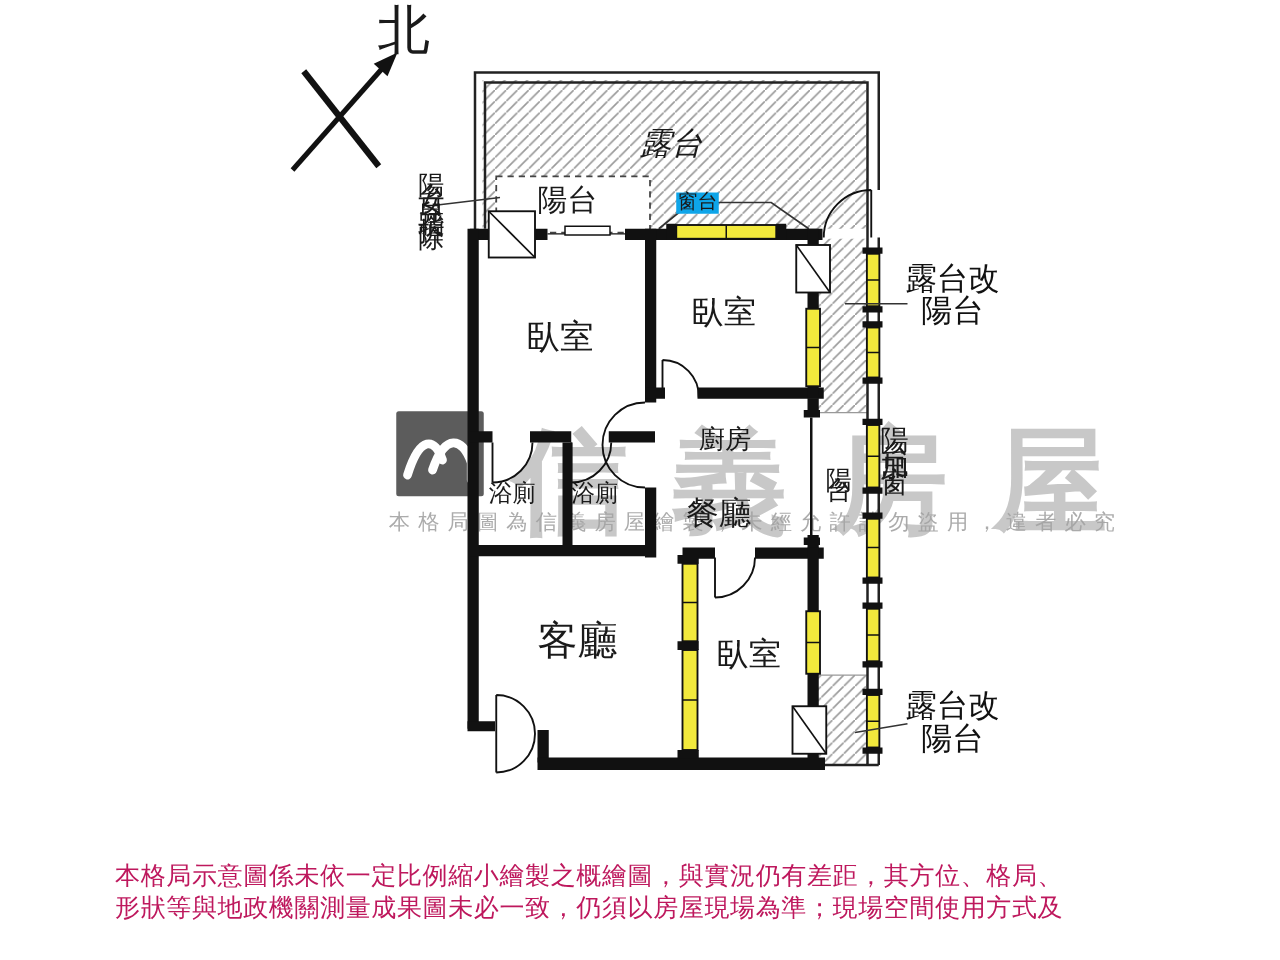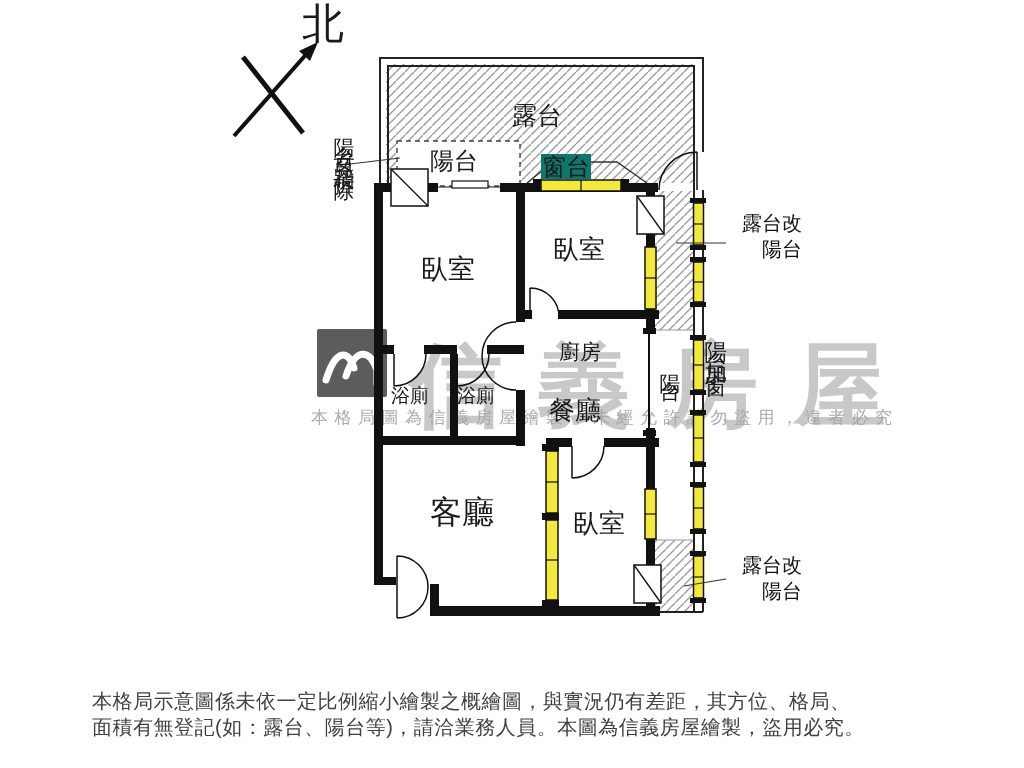--- a/index.html
+++ b/index.html
@@ -5,23 +5,23 @@
   html,body{margin:0;padding:0;background:#fff;}
   #stage{position:relative;width:1024px;height:768px;background:#fff;overflow:hidden;
          font-family:"Liberation Sans","DejaVu Sans",sans-serif;color:#111;}
   .abs{position:absolute;}
   .lbl{position:absolute;z-index:3;white-space:nowrap;color:#1a1a1a;line-height:1.05;}
   .vtext{writing-mode:vertical-rl;text-orientation:upright;white-space:normal;}
   #plan-svg{position:absolute;left:0;top:0;z-index:2;}
   #wm-brand{position:absolute;z-index:1;font-weight:bold;color:rgba(150,150,150,.52);}
   #wm-notice{position:absolute;z-index:1;color:rgba(162,162,162,.9);}
   #wm-logo{position:absolute;z-index:1;opacity:.85;}
-  .rt-note{position:absolute;z-index:3;width:80px;text-align:right;font-size:20px;line-height:26px;}
+  .rt-note{position:absolute;z-index:3;width:80px;text-align:center;font-size:25px;line-height:26px;}
   #disclaimer{position:absolute;left:92px;top:688px;z-index:3;font-size:20px;line-height:26px;
-              letter-spacing:.5px;color:#404040;}
+              letter-spacing:.5px;color:#be185d;}
 </style>
 </head>
 <body>
 
 <div id="stage">
 
   <div id="wm-brand" class="abs" style="left:410px;top:324px;font-size:92px;letter-spacing:36px;">信義房屋</div>
   <div id="wm-notice" class="abs" style="left:311px;top:406px;font-size:17px;letter-spacing:6.5px;">本格局圖為信義房屋繪製，未經允許請勿盜用，違者必究</div>
   <svg id="wm-logo" width="72" height="70" style="left:316px;top:328px;">
     <rect x="1" y="1" width="70" height="68" rx="2" fill="#404040"></rect>
@@ -160,23 +160,23 @@
     </g>
 
     <g>
       <line x1="234" y1="136" x2="310" y2="50" stroke="#111" stroke-width="4"></line>
       <line x1="243" y1="57" x2="303" y2="133" stroke="#111" stroke-width="5"></line>
       <polygon points="318,42 310,61 299,51" fill="#111"></polygon>
     </g>
   </svg>
 
   <div class="lbl" style="left:302px;top:2px;font-size:42px;">北</div>
-  <div class="lbl" style="left:512px;top:102px;font-size:25px;">露台</div>
+  <div class="lbl" style="left:512px;top:102px;font-size:25px;font-style:italic;">露台</div>
   <div class="lbl" style="left:430px;top:148px;font-size:24px;">陽台</div>
-  <div class="lbl" style="left:541px;top:154px;font-size:24px;background:#0f766e;padding:0 1px;">窗台</div>
+  <div class="lbl" style="left:541px;top:154px;font-size:16px;background:#0ea5e9;padding:0 1px;">窗台</div>
   <div class="lbl" style="left:421px;top:255px;font-size:27px;">臥室</div>
   <div class="lbl" style="left:553px;top:236px;font-size:26px;">臥室</div>
   <div class="lbl" style="left:559px;top:343px;font-size:21px;font-family:Liberation Mono, monospace;">廚房</div>
   <div class="lbl" style="left:549px;top:397px;font-size:26px;">餐廳</div>
   <div class="lbl" style="left:391px;top:386px;font-size:19px;">浴廁</div>
   <div class="lbl" style="left:457px;top:386px;font-size:19px;">浴廁</div>
   <div class="lbl" style="left:430px;top:496px;font-size:32px;">客廳</div>
   <div class="lbl" style="left:573px;top:510px;font-size:26px;">臥室</div>
   <div class="lbl vtext" style="left:659px;top:358px;font-size:21px;letter-spacing:6px;">陽台</div>
 
@@ -189,16 +189,16 @@
 
   <div class="lbl vtext" style="left:704px;top:324px;font-size:23px;letter-spacing:10px;">陽台加窗</div>
 
   <div class="rt-note" style="left:722px;top:552px;">
     <div>露台改</div>
     <div>陽台</div>
   </div>
 
   <div id="disclaimer">
     <div>本格局示意圖係未依一定比例縮小繪製之概繪圖，與實況仍有差距，其方位、格局、</div>
-    <div>面積有無登記(如：露台、陽台等)，請洽業務人員。本圖為信義房屋繪製，盜用必究。</div>
+    <div>形狀等與地政機關測量成果圖未必一致，仍須以房屋現場為準；現場空間使用方式及</div>
   </div>
 
 </div>
 
 </body></html>

